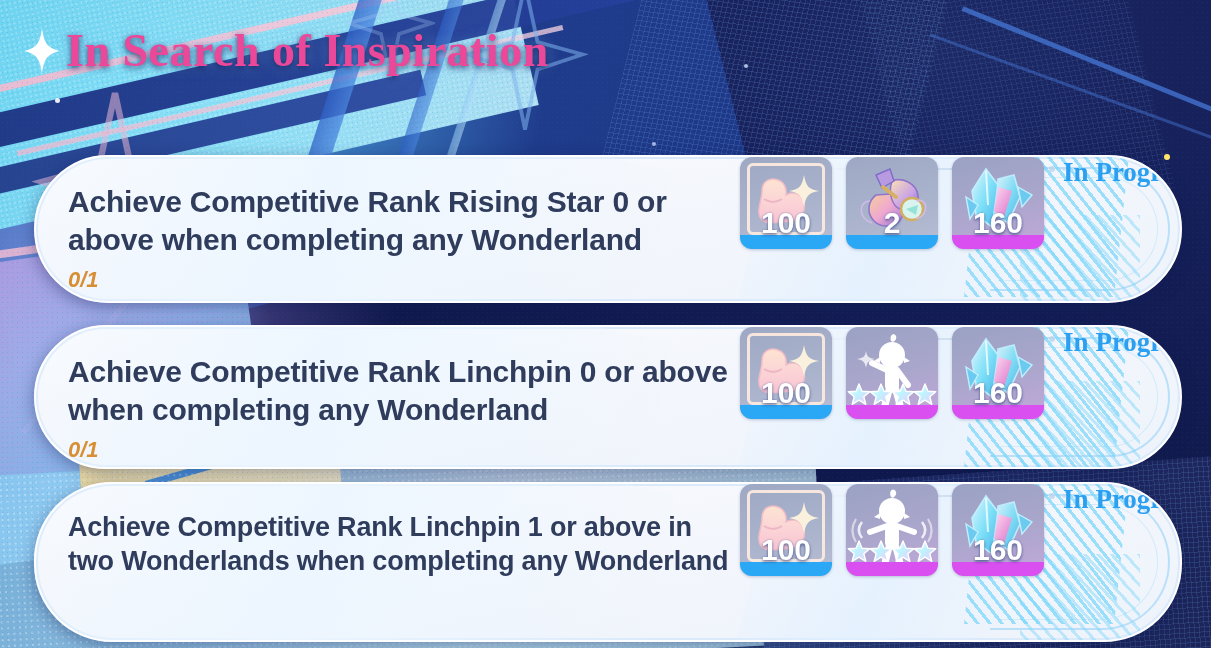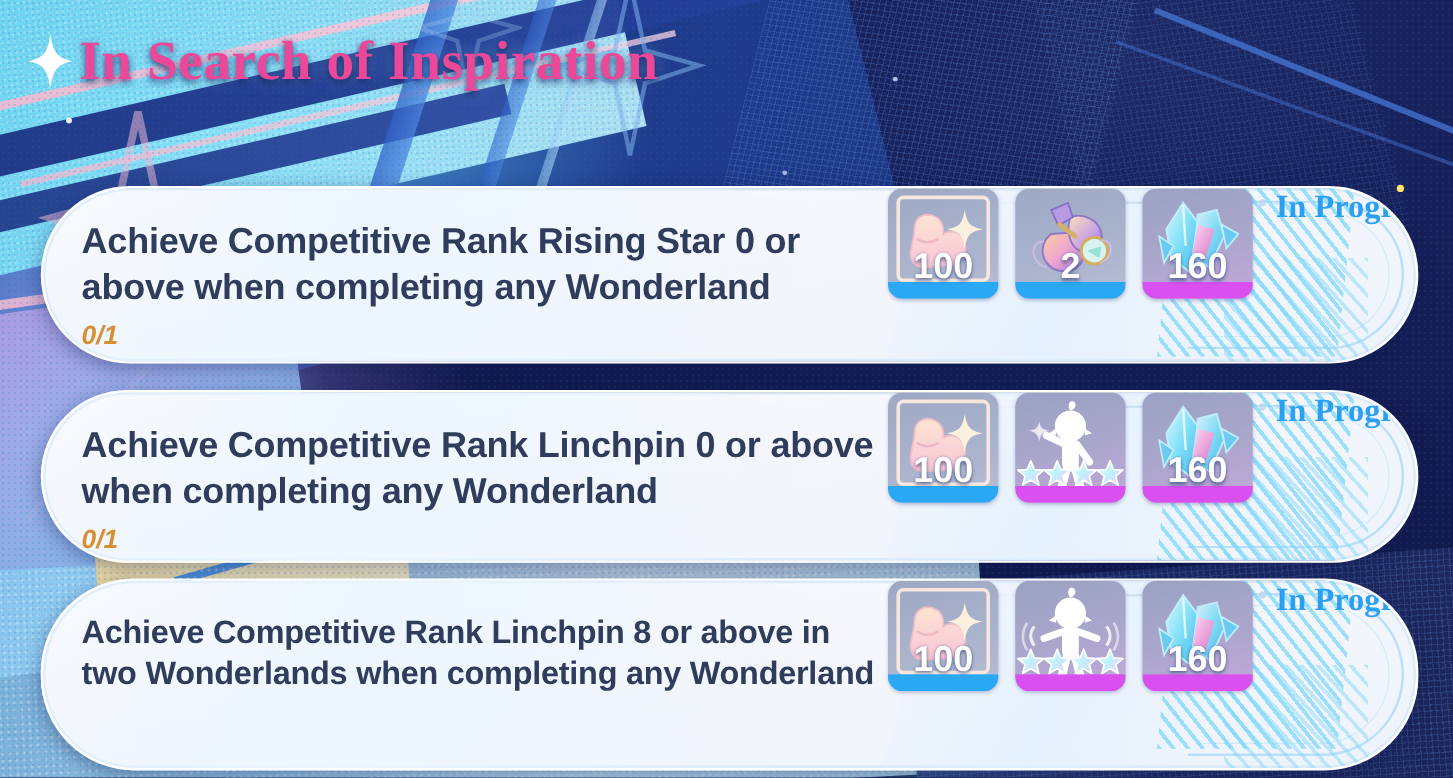--- a/index.html
+++ b/index.html
@@ -510,21 +510,21 @@
         <div class="card-topline"></div>
         <div class="card-dots">
           <i></i>
           <i></i>
           <i></i>
           <i></i>
         </div>
       </div>
       <div class="card-body">
         <div class="card-left">
-          <div class="task-desc" style="font-size: 27px; line-height: 1.27;">Achieve Competitive Rank Linchpin 8 or above in two Wonderlands when completing any Wonderland</div>
+          <div class="task-desc" style="font-size: 27px; line-height: 1.27;">Achieve Competitive Rank Linchpin 1 or above in two Wonderlands when completing any Wonderland</div>
         </div>
         <div class="card-right">
           <div class="rewards">
             <div class="reward">
               <div class="reward-art">
                 <svg viewBox="0 0 92 92" style="position:absolute;inset:0;width:100%;height:100%;">
     <defs>
       <linearGradient id="mg" x1="0" y1="0" x2="0" y2="1">
         <stop offset="0%" stop-color="#fde4d2"></stop>
                       <stop offset="55%" stop-color="#fbd3d6"></stop>

